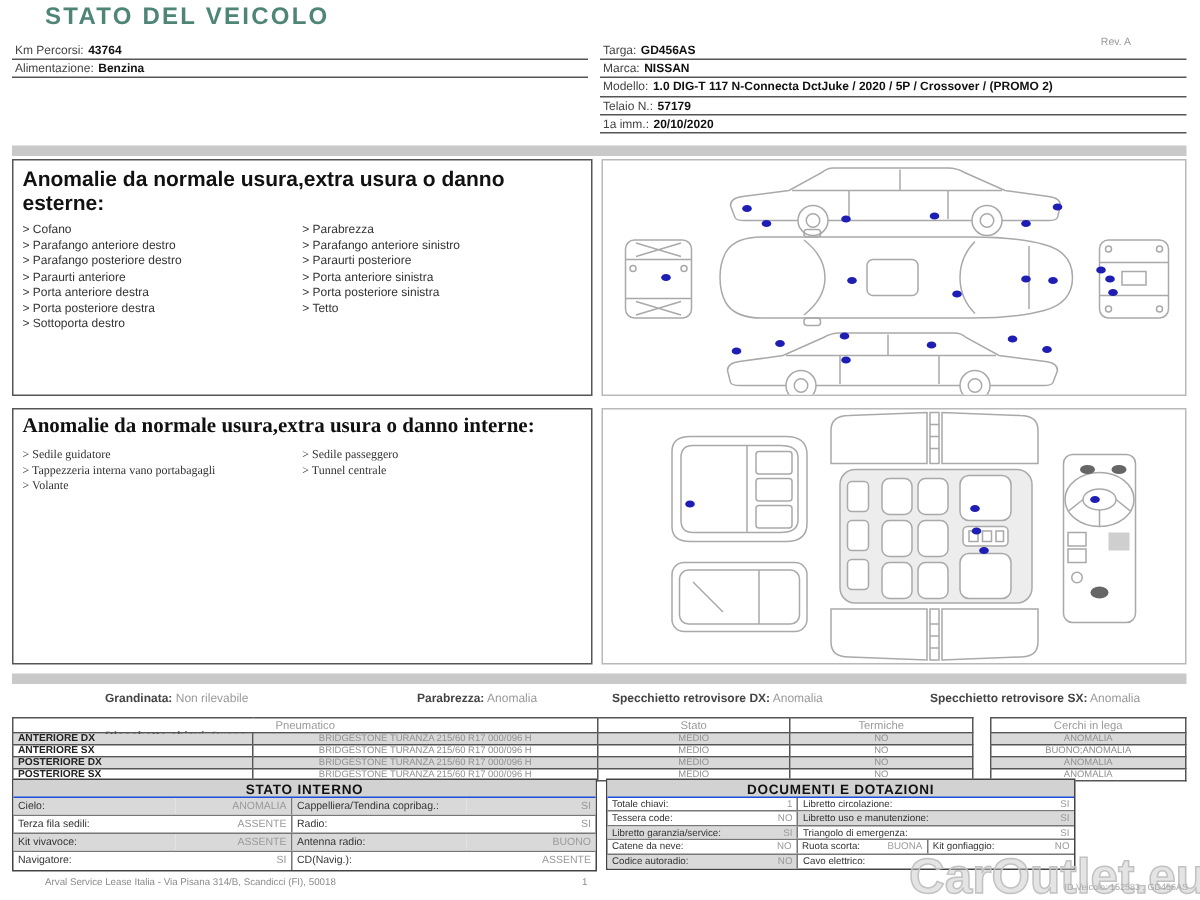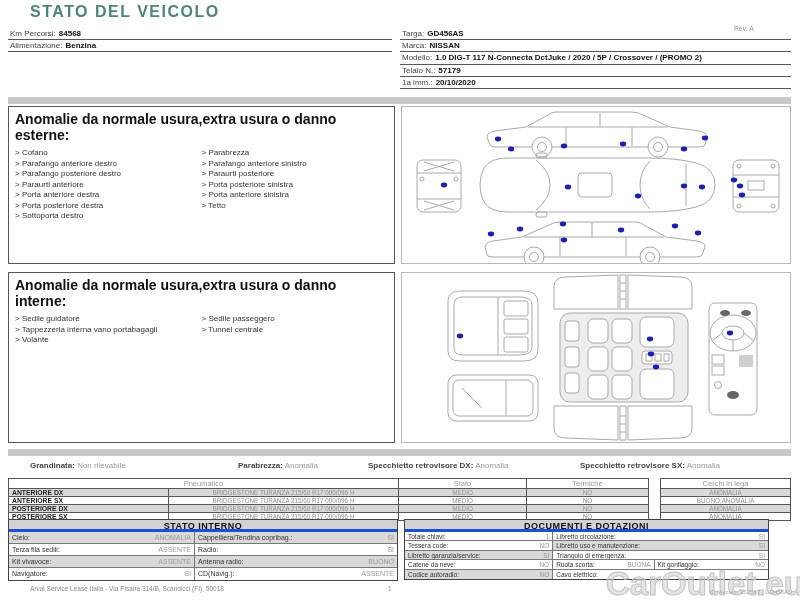--- a/index.html
+++ b/index.html
@@ -19,50 +19,50 @@
           min-height:11px; line-height:9px; }
   .irow .lbl { color:#444; margin-right:3px; }
   .irow .val { font-weight:bold; color:#111; }
 
   .bar { position:absolute; left:8px; width:783px; height:7px; background:#c9c9c9; }
   .bar1 { top:97px; } .bar2 { top:449px; }
 
   .box { position:absolute; background:#fff; }
   .anom { left:8px; width:387px; border:1px solid #555; padding:4px 6px; }
   .ext-anom { top:106px; height:158px; }
-  .int-anom { top:272px; height:171px; }
+  .int-anom { top:272px; height:171px;font-family:Liberation Serif, serif; }
   .anom h2 { font-size:14px; font-weight:bold; color:#111; margin-bottom:5px; }
   .anom .cols { display:flex; }
   .anom ul { list-style:none; width:50%; font-size:8px; line-height:10.5px; color:#333; }
 
   .diag { left:401px; width:390px; border:1px solid #b9b9b9; }
   .ext-diag { top:106px; height:158px; }
   .int-diag { top:272px; height:171px; }
   .diag svg { width:100%; height:100%; display:block; }
 
   .sum { position:absolute; left:0; top:460px; width:800px; height:18px; font-size:8px; }
-  .si { position:absolute; white-space:nowrap; }
+  .si { position:absolute; white-space:nowrap;margin-left:40px; }
   .si b { color:#444; font-weight:bold; }
   .si span { color:#999; }
 
   table { border-collapse:collapse; }
   .tyres { position:absolute; left:8px; top:478px; table-layout:fixed; }
   .rims  { position:absolute; left:660px; top:478px; width:131px; table-layout:fixed; }
   .tyres td,.tyres th,.rims td,.rims th { border:1px solid #555; height:8px; padding:0 3px; overflow:hidden; white-space:nowrap; }
   .tyres th,.rims th { font-weight:normal; color:#9a9a9a; font-size:7.5px; height:9px; text-align:center; }
   td.pos { font-weight:bold; color:#222; font-size:6.8px; width:160px; }
   td.spec { color:#909090; font-size:6.3px; text-align:center; width:230px; }
   td.cv { color:#909090; font-size:6.3px; text-align:center; }
   .tyres td.st { width:128px; } .tyres td.tm { width:122px; }
   tr.shade td { background:#d9d9d9; }
 
   .bt { position:absolute; border:1px solid #444; font-size:7px; background:#fff; }
   .bt-left { left:8px; top:519px; width:390px; }
-  .bt-right { left:404px; top:519px; width:365px; }
-  .bt-hdr { background:#d2d2d2; border-bottom:3px solid #1d4ed8; font-weight:bold;
+  .bt-right { left:404px; top:519px; width:313px; }
+  .bt-hdr { background:#d2d2d2; border-bottom:1px solid #1d4ed8; font-weight:bold;
             font-size:9px; color:#111; text-align:center; height:12px; line-height:12px; letter-spacing:0.5px; }
   .btr { display:flex; border-bottom:1px solid #777; }
   .bt .btr:last-child { border-bottom:none; }
   .btr span { display:block; overflow:hidden; white-space:nowrap; }
   .btr .l { color:#333; text-align:left; padding:0 0 0 3px; }
   .btr .v { color:#9a9a9a; text-align:right; padding:0 3px 0 0; }
   .sep { border-right:1px solid #777; }
   .shaded { background:#d9d9d9; }
   .bt-left .btr { height:12px; line-height:12px; }
   .bt-right .btr { height:9.4px; line-height:9.4px; font-size:6.5px; }
@@ -79,21 +79,21 @@
 </style>
 </head>
 <body>
 
 <div class="page">
 
   <div class="title">STATO DEL VEICOLO</div>
   <div class="rev">Rev. A</div>
 
   <div class="info info-left">
-    <div class="irow"><span class="lbl">Km Percorsi:</span><span class="val">84568</span></div>
+    <div class="irow"><span class="lbl">Km Percorsi:</span><span class="val">43764</span></div>
     <div class="irow"><span class="lbl">Alimentazione:</span><span class="val">Benzina</span></div>
   </div>
 
   <div class="info info-right">
     <div class="irow"><span class="lbl">Targa:</span><span class="val">GD456AS</span></div>
     <div class="irow"><span class="lbl">Marca:</span><span class="val">NISSAN</span></div>
     <div class="irow" style="line-height:10px;"><span class="lbl">Modello:</span><span class="val">1.0 DIG-T 117 N-Connecta DctJuke / 2020 / 5P / Crossover / (PROMO 2)</span></div>
     <div class="irow"><span class="lbl">Telaio N.:</span><span class="val">57179</span></div>
     <div class="irow"><span class="lbl">1a imm.:</span><span class="val">20/10/2020</span></div>
   </div>
@@ -109,22 +109,22 @@
         <li>&gt; Parafango posteriore destro</li>
         <li>&gt; Paraurti anteriore</li>
         <li>&gt; Porta anteriore destra</li>
         <li>&gt; Porta posteriore destra</li>
         <li>&gt; Sottoporta destro</li>
       </ul>
       <ul>
         <li>&gt; Parabrezza</li>
         <li>&gt; Parafango anteriore sinistro</li>
         <li>&gt; Paraurti posteriore</li>
+        <li>&gt; Porta anteriore sinistra</li>
         <li>&gt; Porta posteriore sinistra</li>
-        <li>&gt; Porta anteriore sinistra</li>
         <li>&gt; Tetto</li>
       </ul>
     </div>
   </div>
 
   <div class="box diag ext-diag">
     <svg viewBox="0 0 388 156">
       <g stroke="#a9a9a9" fill="none" stroke-width="1">
 
         <g transform="translate(78,4)">

